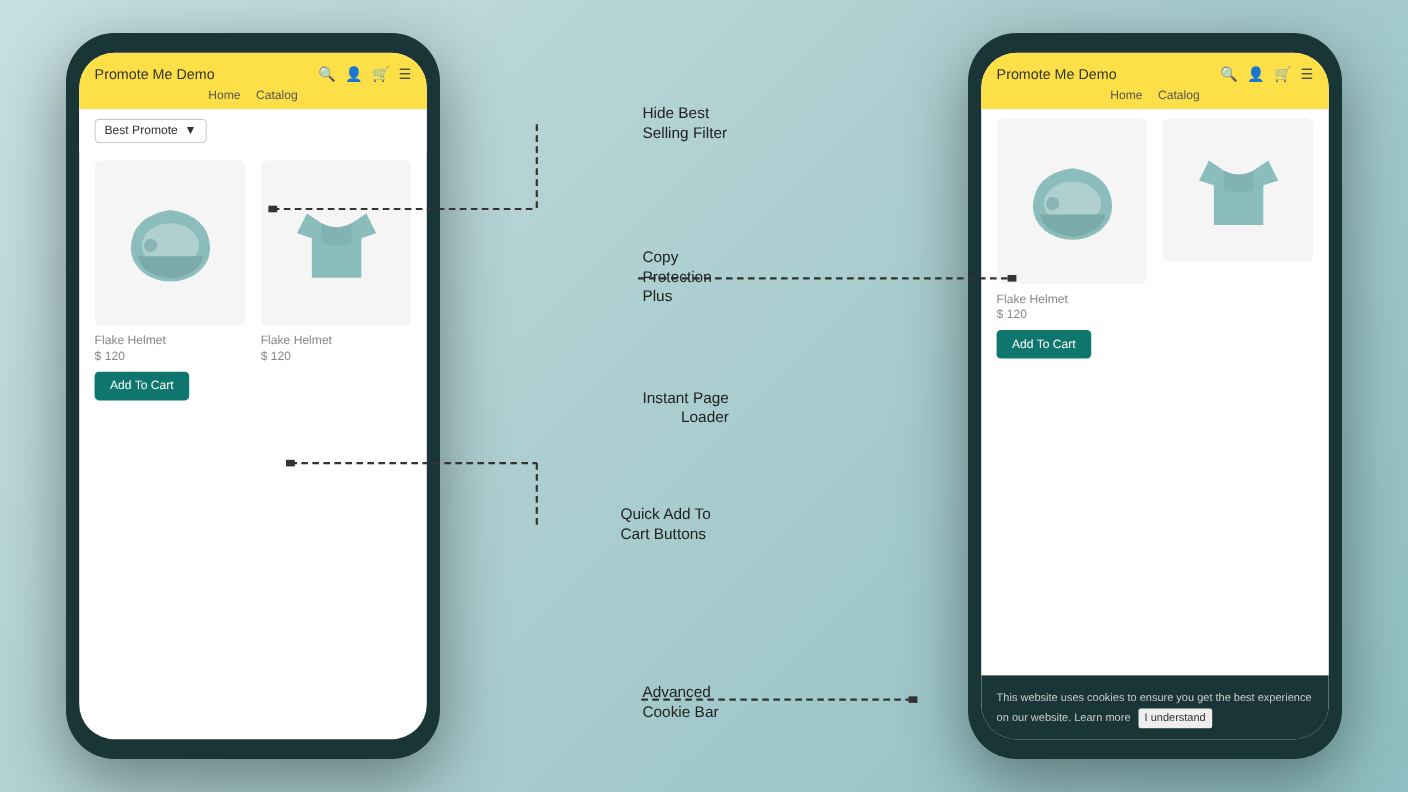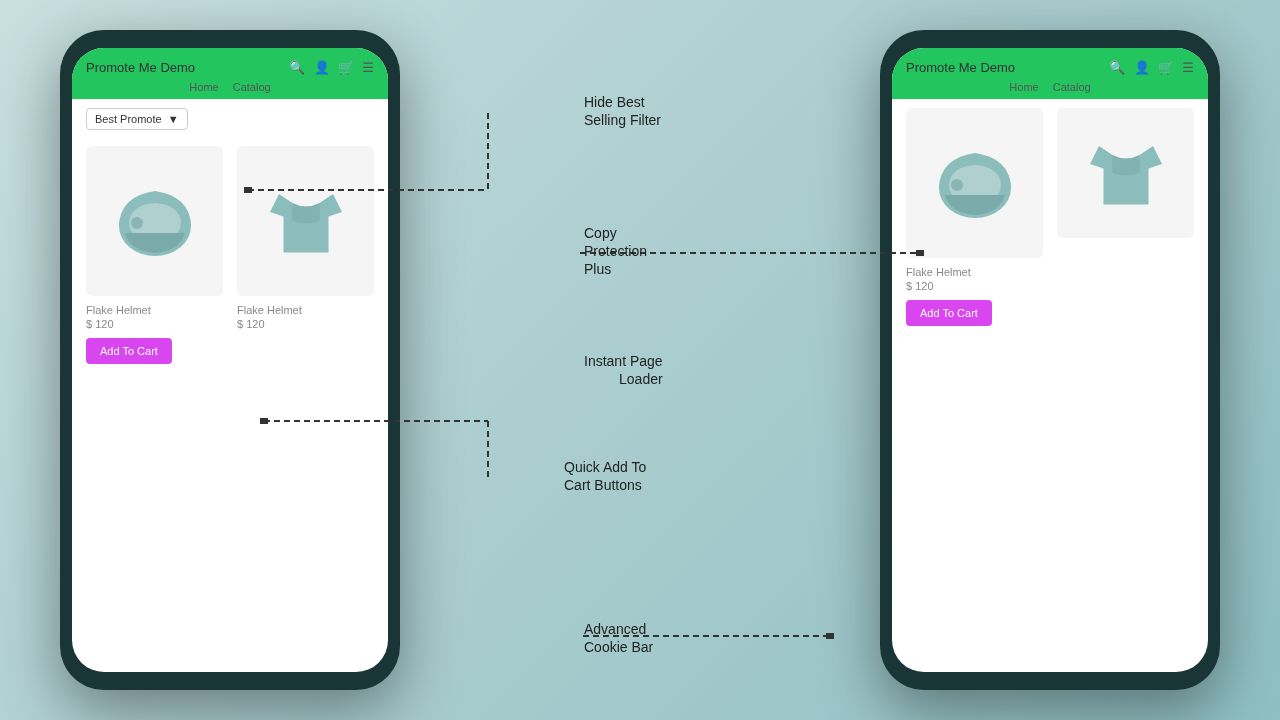--- a/index.html
+++ b/index.html
@@ -46,21 +46,21 @@
       background: #ffffff;
       border-radius: 32px;
       overflow: hidden;
       display: flex;
       flex-direction: column;
     }
 
     
     .store-header {
       padding: 12px 14px 6px;
-      background: #22c55e;
+      background: #fde047;
       border-bottom: 1px solid #eee;
       flex-shrink: 0;
     }
 
     .store-header-top {
       display: flex;
       align-items: center;
       justify-content: space-between;
       margin-bottom: 6px;
     }
@@ -146,21 +146,21 @@
       margin-bottom: 2px;
     }
 
     .product-price {
       font-size: 11px;
       color: #888;
       margin-bottom: 8px;
     }
 
     .add-to-cart-btn {
-      background: #d946ef;
+      background: #0f766e;
       color: white;
       border: none;
       border-radius: 4px;
       padding: 7px 14px;
       font-size: 11px;
       cursor: pointer;
       font-weight: 500;
     }
 
     
@@ -350,20 +350,26 @@
           <div class="product-image" style="height:130px;">
             <svg class="tshirt-svg" viewBox="0 0 100 100">
               <path d="M20 20 L10 40 L25 45 L25 85 L75 85 L75 45 L90 40 L80 20 L65 30 Q50 38 35 30 Z" fill="#8bbdbc"></path>
               <path d="M35 30 Q50 38 65 30 L65 50 Q50 55 35 50 Z" fill="#7aaaa9" opacity="0.5"></path>
             </svg>
           </div>
         </div>
 
       </div>
 
+      <div class="cookie-bar">
+        <span class="cookie-text">
+          This website uses cookies to ensure you get the best experience on our website. Learn more
+          <span class="cookie-btn">I understand</span>
+        </span>
+      </div>
 
     </div>
   </div>
 
   <div class="annotations">
 
     <svg class="annotation-svg">
 
       <line x1="248" y1="190" x2="488" y2="190" stroke="#333" stroke-width="2" stroke-dasharray="6,4"></line>
       <line x1="488" y1="113" x2="488" y2="190" stroke="#333" stroke-width="2" stroke-dasharray="6,4"></line>

